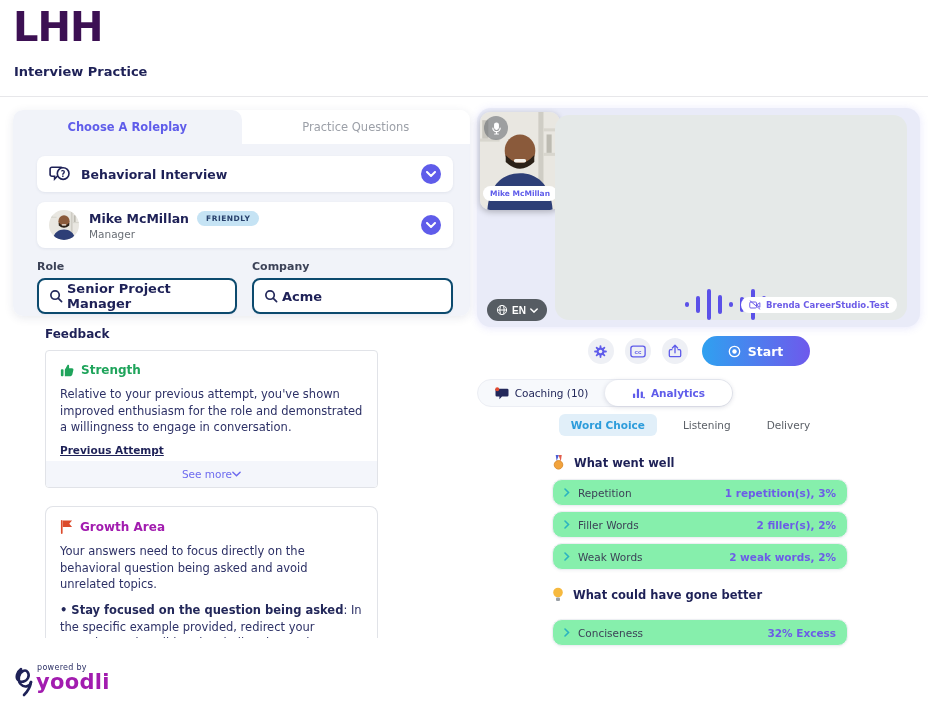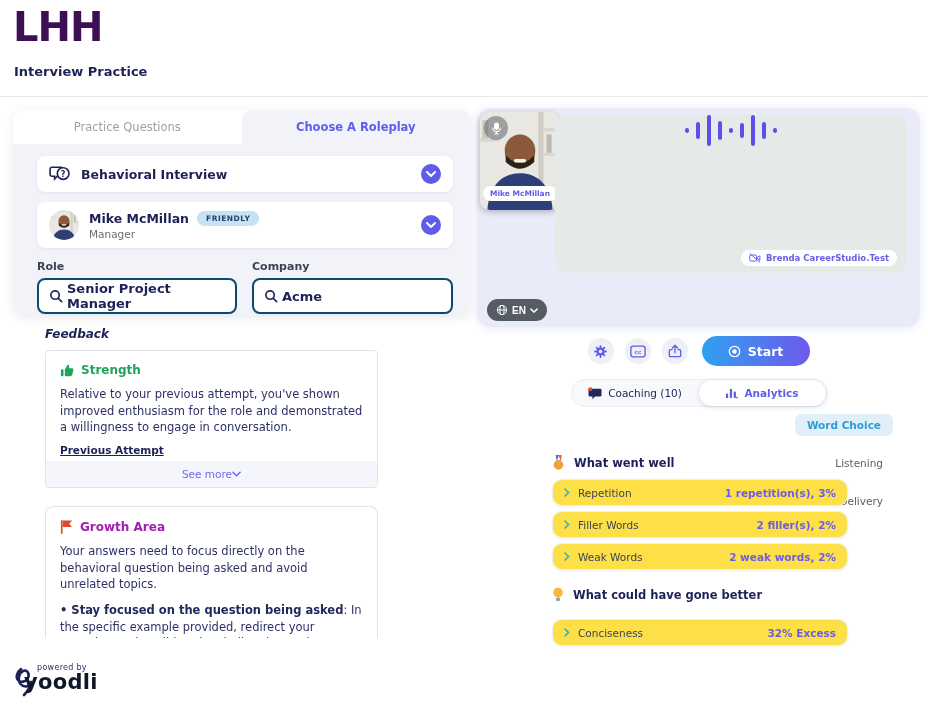--- a/index.html
+++ b/index.html
@@ -33,76 +33,76 @@
   .persona-role { font-size:10.5px; color:#6A6F76; margin-top:2px; }
 
   .fields-row { display:flex; gap:15px; }
   .field-role { width:200px; }
   .field-company { flex:1; }
   .field-label { font-size:11px; font-weight:bold; color:#3C4257; margin-bottom:5px; }
   .search-input { height:36px; background:#fff; border:2px solid #0c4a6e; border-radius:8px; display:flex; align-items:center; padding:0 10px; gap:4px; box-shadow:0 1px 2px rgba(40,45,90,.05); cursor:text; }
   .search-input .val { font-size:13px; font-weight:bold; color:#1E2157; }
 
   
-  .feedback-heading { position:absolute; left:45px; top:327px; font-size:12px; font-weight:bold; color:#1E2157;font-style:italic; }
+  .feedback-heading { position:absolute; left:45px; top:327px; font-size:12px; font-weight:bold; color:#1E2157; }
   .strength-card { position:absolute; left:45px; top:350px; width:333px; height:138px; background:#fff; border:1px solid #E1E3E8; border-radius:4px; overflow:hidden; }
   .fb-pad { padding:12px 14px 0 14px; }
   .fb-head { display:flex; align-items:center; gap:7px; font-size:12px; font-weight:bold; }
   .fb-head.strength { color:#1FA45B; }
   .fb-head.growth { color:#a21caf; }
   .fb-body { font-size:11.5px; line-height:1.45; color:#2D3166; margin-top:9px; }
   .prev-link { display:inline-block; margin-top:8px; font-size:10.5px; font-weight:bold; color:#1E2157; text-decoration:underline; cursor:pointer; }
   .see-more-bar { position:absolute; left:0; right:0; bottom:0; height:26px; background:#F4F6FB; display:flex; align-items:center; justify-content:center; cursor:pointer; }
   .see-more-bar span { font-size:10.5px; color:#6E6BEF; }
   .growth-clip { position:absolute; left:45px; top:506px; width:335px; height:132px; overflow:hidden; }
   .growth-card { width:333px; min-height:170px; background:#fff; border:1px solid #E1E3E8; border-radius:8px 8px 0 0; border-bottom:none; }
   .fb-body b { color:#23285A; }
 
   
   .video-panel { position:absolute; left:477px; top:108px; width:443px; height:219px; background:#E9EBF8; border-radius:14px; box-shadow:0 1px 8px rgba(95,92,234,.15); }
   .webcam-thumb { position:absolute; left:3px; top:4px; width:80px; height:98px; border-radius:10px; overflow:hidden; box-shadow:0 2px 6px rgba(0,0,0,.25); }
   .webcam-thumb svg.photo { width:100%; height:100%; display:block; }
   .mic-overlay { position:absolute; left:4px; top:4px; width:24px; height:24px; border-radius:50%; background:rgba(95,100,108,.55); display:flex; align-items:center; justify-content:center; }
   .cam-name-pill { position:absolute; left:50%; transform:translateX(-50%); bottom:9px; background:#fff; color:#5F5CEA; font-size:7.5px; font-weight:bold; padding:3px 7px; border-radius:9px; white-space:nowrap; }
-  .video-main { position:absolute; left:78px; top:7px; width:352px; height:158px; background:#E5E9E8; border-radius:14px; display:flex; align-items:flex-start; justify-content:center; }
+  .video-main { position:absolute; left:78px; top:7px; width:352px; height:205px; background:#E5E9E8; border-radius:14px; display:flex; align-items:flex-end; justify-content:center; }
   .waveform { display:flex; align-items:center; gap:7px; }
   .waveform i { display:block; width:4px; border-radius:2px; background:#5B51E8; }
   .watermark-pill { position:absolute; right:10px; bottom:7px; background:#fff; border-radius:10px; padding:3px 8px; display:flex; align-items:center; gap:5px; }
   .watermark-pill span { font-size:8.5px; font-weight:bold; color:#6C5CE7; }
   .lang-pill { position:absolute; left:10px; bottom:6px; height:22px; background:#565C63; border:none; border-radius:12px; display:flex; align-items:center; gap:4px; padding:0 9px; cursor:pointer; }
   .lang-pill span { color:#fff; font-size:10px; font-weight:bold; }
 
   
   .controls-row { position:absolute; left:477px; top:336px; width:443px; display:flex; align-items:center; justify-content:center; gap:11px; }
   .icon-btn { width:26px; height:26px; border:none; border-radius:50%; background:#EEF0F5; display:flex; align-items:center; justify-content:center; cursor:pointer; }
   .start-btn { width:108px; height:30px; border:none; border-radius:15px; background:linear-gradient(90deg,#2FA1F0,#6E59EC); color:#fff; font-size:12.5px; font-weight:bold; display:flex; align-items:center; justify-content:center; gap:7px; cursor:pointer; margin-left:3px; font-family:inherit; }
 
   
-  .seg-control { position:absolute; left:477px; top:379px; width:443px; display:flex; justify-content:center; }
+  .seg-control { position:absolute; left:477px; top:379px; width:443px; display:flex; }
   .seg-inner { width:256px; height:28px; background:#F7F9FC; border:1px solid #ECEEF4; border-radius:16px; display:flex; }
   .seg { flex:1; display:flex; align-items:center; justify-content:center; gap:6px; font-size:10.5px; cursor:pointer; border-radius:16px; }
   .seg.inactive { color:#23285A; }
   .seg.active { background:#fff; color:#5F5CEA; font-weight:bold; box-shadow:0 1px 5px rgba(40,45,90,.18); }
 
-  .subtabs { position:absolute; left:450px; top:414px; width:443px; display:flex; justify-content:center; align-items:flex-end; gap:16px;flex-direction:column; }
+  .subtabs { position:absolute; left:468px; top:414px; width:443px; display:flex; justify-content:center; align-items:flex-start; gap:16px; }
   .subtab { font-size:10.5px; color:#5A5F66; cursor:pointer; padding:5px 10px; }
   .subtab.active { background:#E1EFF9; color:#2D9CDB; font-weight:bold; border-radius:6px; padding:5px 12px; }
 
   .metric-header { position:absolute; display:flex; align-items:center; gap:9px; font-size:11.5px; font-weight:bold; color:#1E2157; }
   .mh-well { left:552px; top:455px; }
   .mh-better { left:552px; top:587px; }
-  .metric-row { position:absolute; left:552px; width:296px; height:27px; background:#fde047; border:1px solid #EDEFF3; border-radius:10px; box-shadow:0 1px 3px rgba(40,45,90,.06); display:flex; align-items:center; padding:0 11px; gap:8px; cursor:pointer; }
+  .metric-row { position:absolute; left:552px; width:296px; height:27px; background:#86efac; border:1px solid #EDEFF3; border-radius:10px; box-shadow:0 1px 3px rgba(40,45,90,.06); display:flex; align-items:center; padding:0 11px; gap:8px; cursor:pointer; }
   .metric-row .m-label { flex:1; font-size:10.5px; color:#3C4257; }
   .metric-row .m-value { font-size:10.5px; font-weight:bold; color:#6C5CE7; }
   .row-1 { top:479px; } .row-2 { top:511px; } .row-3 { top:543px; } .row-4 { top:608px;margin-top:11px; }
 
   
   .powered { position:absolute; left:13px; top:658px; width:140px; height:44px; }
   .powered-by { position:absolute; left:24px; top:5px; font-size:8px; color:#2D3166; letter-spacing:.3px; }
-  .yoodli-word { position:absolute; left:11px; top:12px; font-size:21px; font-weight:bold; color:#0f172a; letter-spacing:.3px; }
+  .yoodli-word { position:absolute; left:23px; top:12px; font-size:21px; font-weight:bold; color:#a21caf; letter-spacing:.3px; }
   .yoodli-mark { position:absolute; left:0; top:8px; }
 </style>
 </head>
 <body>
 
 <svg width="0" height="0" style="position:absolute">
   <symbol id="avatar-art" viewBox="0 0 80 96" preserveAspectRatio="xMidYMid slice">
     <rect width="80" height="96" fill="#E9E7E1"></rect>
     <rect x="58" y="0" width="5" height="96" fill="#CFCDC5"></rect>
     <rect x="63" y="16" width="17" height="3" fill="#D8D6CE"></rect>
@@ -118,25 +118,25 @@
 </svg>
 
 <div class="page">
 
   <div class="lhh-logo">LHH</div>
   <div class="page-title">Interview Practice</div>
   <div class="top-divider"></div>
 
   <section class="left-panel">
     <div class="lp-tabs">
+      <div class="lp-tab active">
+        <span>Choose A Roleplay</span>
+      </div>
       <div class="lp-tab inactive">
         <span>Practice Questions</span>
-      </div>
-      <div class="lp-tab active">
-        <span>Choose A Roleplay</span>
       </div>
     </div>
     <div class="lp-body">
 
       <div class="card scenario-card">
         <span style="display:flex">
           <svg width="22" height="18" viewBox="0 0 24 20" fill="none" stroke="#1E2157" stroke-width="1.8">
             <path d="M3 2.5h10a2 2 0 0 1 2 2v6a2 2 0 0 1-2 2H9l-3 3v-3H3a2 2 0 0 1-2-2v-6a2 2 0 0 1 2-2z" fill="#fff"></path>
             <circle cx="15.5" cy="9.5" r="6.5" fill="#fff"></circle>
             <text x="15.5" y="13" font-size="9" font-weight="bold" fill="#1E2157" stroke="none" text-anchor="middle">?</text>

